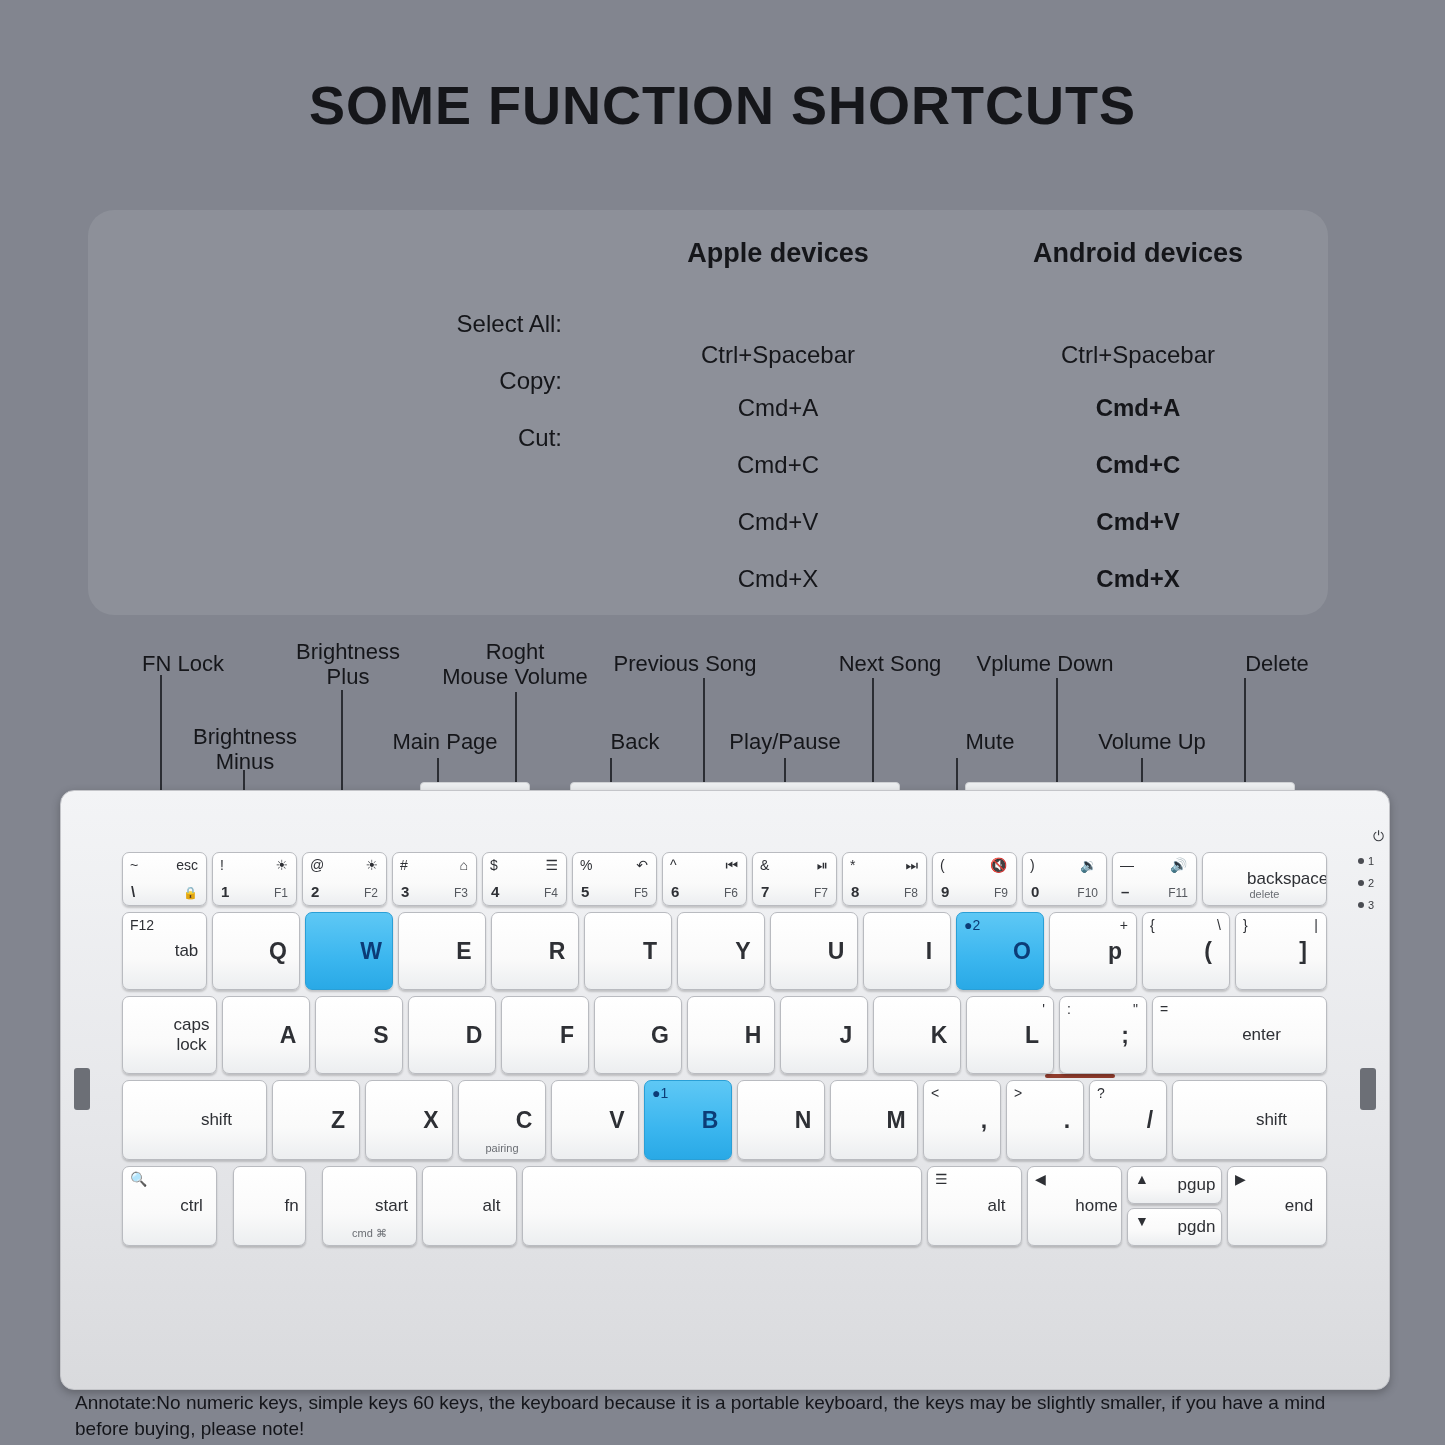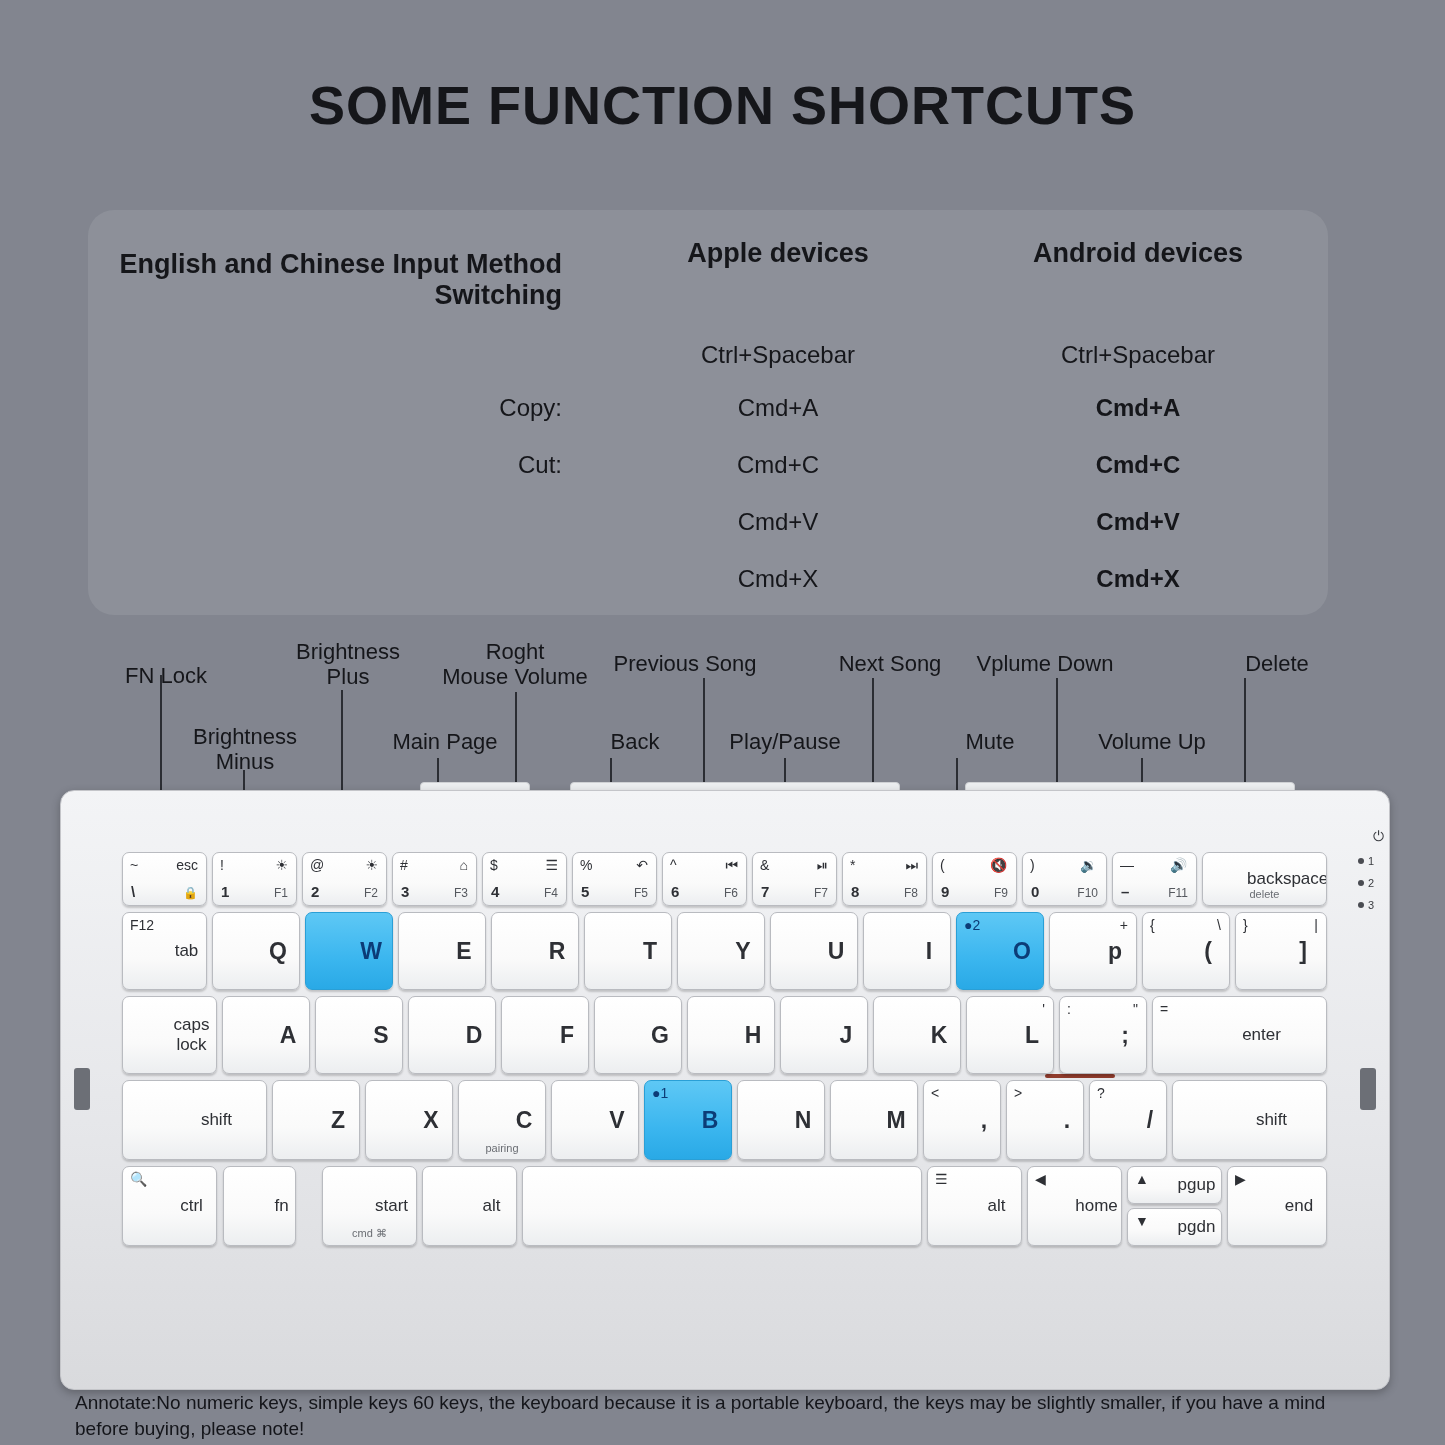--- a/index.html
+++ b/index.html
@@ -121,25 +121,26 @@
   }
 </style>
 </head>
 <body>
 
 <div class="page-title">SOME FUNCTION SHORTCUTS</div>
 
 <div class="panel">
   <div class="panel-grid">
     <div class="col col-left">
-      <div class="col-head">English and Chinese
-Input Method Switching</div>
       <div class="rows">
         <div>
             <span class="row-label"></span>
+          </div>
+        <div>
+            <span class="row-label">Select All:</span>
           </div>
         <div>
             <span class="row-label">Copy:</span>
           </div>
         <div>
             <span class="row-label">Cut:</span>
           </div>
       </div>
     </div>
     <div class="col col-mid">
@@ -179,21 +180,21 @@
           </div>
         <div>
             <span class="row-val">Cmd+X</span>
           </div>
       </div>
     </div>
   </div>
 </div>
 
 <div class="callouts" id="callouts">
-    <div class="callout" style="left: 91px; top: 22px; width: 150px; margin-top: 12px;">FN Lock</div>
+    <div class="callout" style="left: 108px; top: 22px; width: 150px;">FN Lock</div>
     <div class="leader" style="left: 160px; top: 45px; height: 130px;"></div>
     <div class="callout" style="left: 170px; top: 95px; width: 150px;">Brightness
 Minus</div>
     <div class="leader" style="left: 243px; top: 140px; height: 60px;"></div>
     <div class="callout" style="left: 273px; top: 10px; width: 150px;">Brightness
 Plus</div>
     <div class="leader" style="left: 341px; top: 60px; height: 120px;"></div>
     <div class="callout" style="left: 370px; top: 100px; width: 150px;">Main Page</div>
     <div class="leader" style="left: 437px; top: 128px; height: 70px;"></div>
     <div class="callout" style="left: 440px; top: 10px; width: 150px;">Roght
@@ -444,21 +445,21 @@
         <span class="tl">?</span>
         <span class="main" style="white-space: pre-line;">/</span>
       </div>
       <div class="key word" style="left: 1112px; top: 290px; width: 155px; height: 80px;">
         <span class="main" style="white-space: pre-line;">shift</span>
       </div>
       <div class="key word" style="left: 62px; top: 376px; width: 95px; height: 80px;">
         <span class="tl">🔍</span>
         <span class="main" style="white-space: pre-line;">ctrl</span>
       </div>
-      <div class="key word" style="left: 163px; top: 376px; width: 73px; height: 80px;">
+      <div class="key word" style="left: 173px; top: 376px; width: 73px; height: 80px;">
         <span class="main" style="white-space: pre-line;">fn</span>
       </div>
       <div class="key word" style="left: 262px; top: 376px; width: 95px; height: 80px;">
         <span class="main" style="white-space: pre-line;">start</span>
         <span class="sub">cmd ⌘</span>
       </div>
       <div class="key word" style="left: 362px; top: 376px; width: 95px; height: 80px;">
         <span class="main" style="white-space: pre-line;">alt</span>
       </div>
       <div class="key word" style="left: 462px; top: 376px; width: 400px; height: 80px;">

